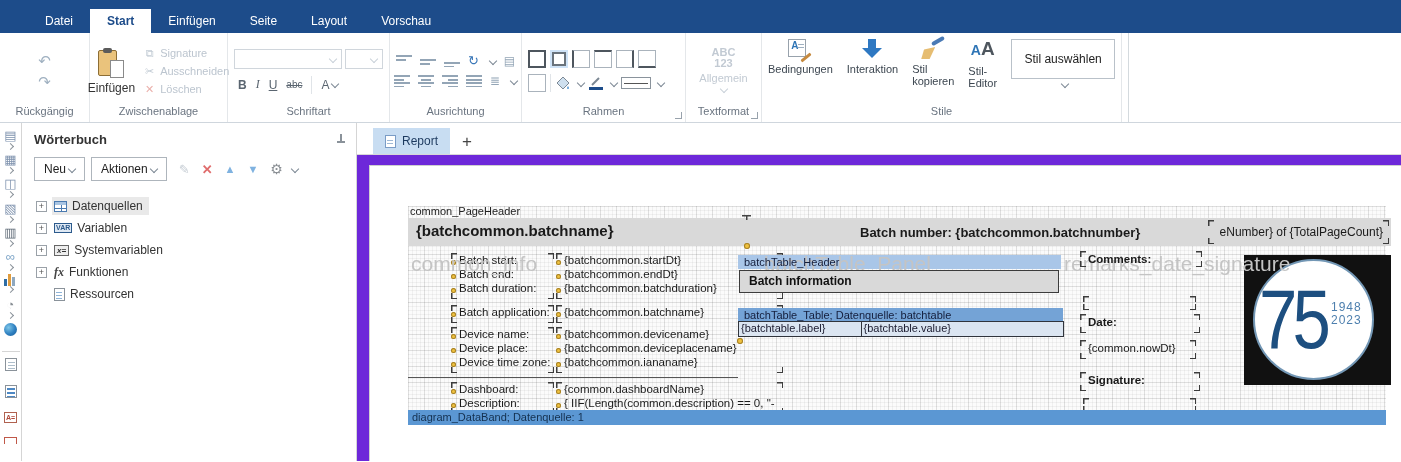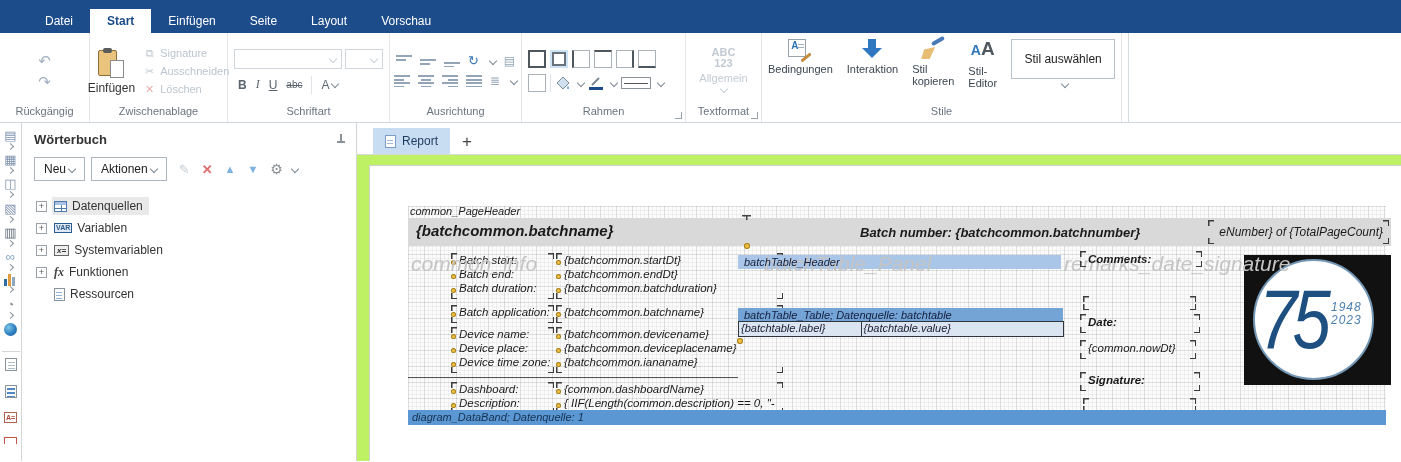--- a/index.html
+++ b/index.html
@@ -150,21 +150,21 @@
 
   
   .canvas { flex:1; position:relative; background:#ededed; }
   .tabbar { height:32px; background:#fff; border-bottom:1px solid #d8d8d8; display:flex; align-items:flex-end; padding-left:16px; }
   .rtab { display:flex; align-items:center; gap:6px; height:26px; padding:0 12px; background:#c8ddf2; font-size:12px; color:#1d3a5f; }
   .rtab-ic { width:11px; height:13px; background:#fff; border:1px solid #7a9cc6;
     background-image:linear-gradient(#9fb9d6,#9fb9d6),linear-gradient(#9fb9d6,#9fb9d6);
     background-size:6px 1px,6px 1px; background-position:1px 4px,1px 7px; background-repeat:no-repeat; }
   .tab-add { font-size:17px; color:#444; margin-left:12px; padding-bottom:2px; }
 
-  .workspace { position:absolute; left:0; top:32px; right:0; bottom:0; background:#bef264;font-style:italic; }
+  .workspace { position:absolute; left:0; top:32px; right:0; bottom:0; background:#6d28d9; }
   .pagewhite { position:absolute; left:12px; top:10px; right:0; bottom:0; background:#fff; border-left:1px solid #cfcfcf; border-top:1px solid #cfcfcf; }
   .gridarea { position:absolute; left:38px; top:40px; width:978px; height:219px;
     background-color:#fbfbfb;
     background-image:
       linear-gradient(to right,rgba(0,0,0,.045) 1px,transparent 1px),
       linear-gradient(to bottom,rgba(0,0,0,.045) 1px,transparent 1px),
       linear-gradient(to right,rgba(0,0,0,.075) 1px,transparent 1px),
       linear-gradient(to bottom,rgba(0,0,0,.075) 1px,transparent 1px);
     background-size:4px 4px,4px 4px,16px 16px,16px 16px; }
 
@@ -580,20 +580,21 @@
                   <div class="irow">{ IIF(Length(common.description) == 0, "-</div>
                 </div>
               </div>
             </div>
           <div class="abs info-divider"></div>
 
           <span class="abs watermark" style="left:356px;top:46px">batchTable_Panel</span>
           <div class="abs strip1">
               <span>batchTable_Header</span>
             </div>
+          <div class="abs binfo-box z2">Batch information</div>
           <div class="abs strip2 z2">
               <span>batchTable_Table; Datenquelle: batchtable</span>
             </div>
           <div class="abs cell cell1 z2">{batchtable.label}</div>
           <div class="abs cell cell2 z2">{batchtable.value}</div>
           <span class="abs dot" style="left:329px;top:132px"></span>
 
           <span class="abs watermark" style="left:656px;top:46px">remarks_date_signature</span>
           <div class="abs bracket rm-box rm-bold" style="left:672px;top:45px;width:122px;height:16px"><span>Comments:</span></div>
           <div class="abs bracket" style="left:675px;top:90px;width:113px;height:14px"></div>

